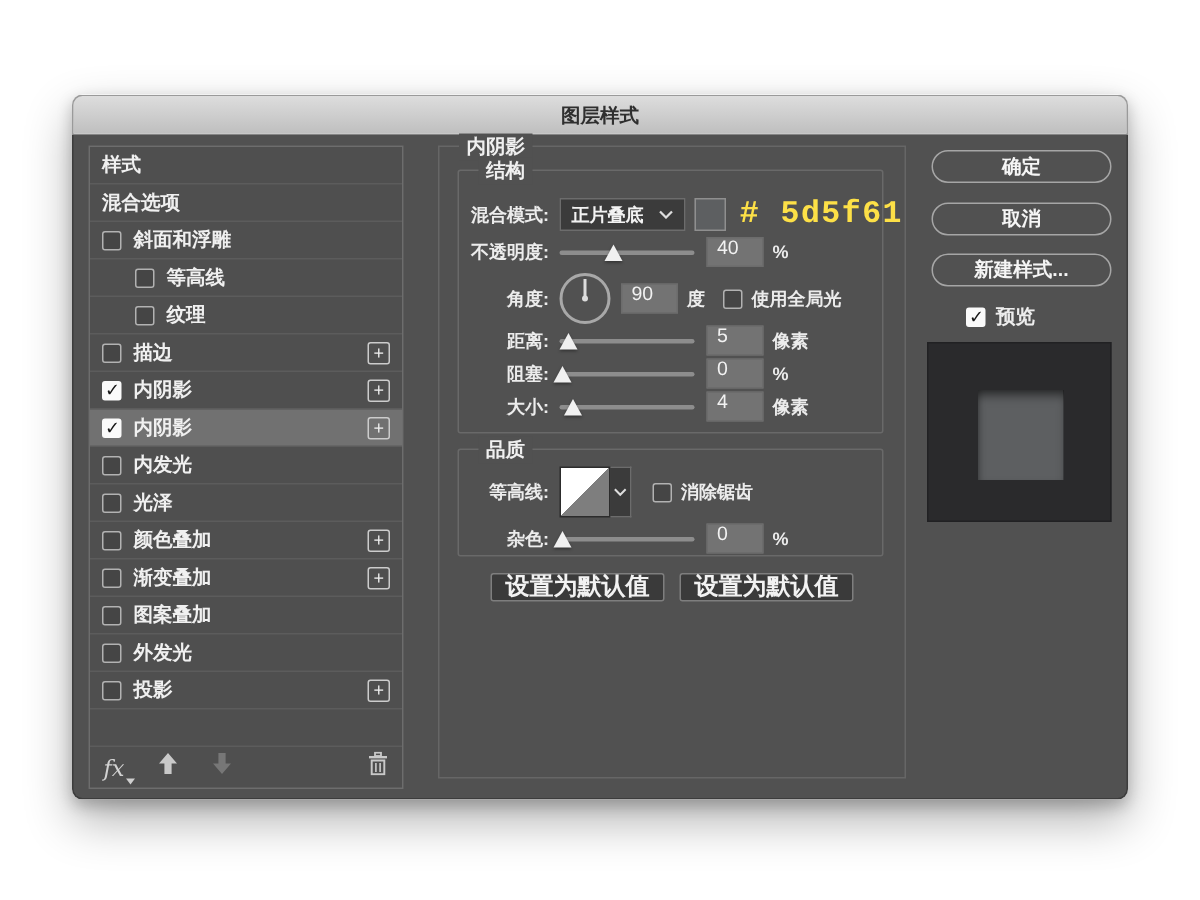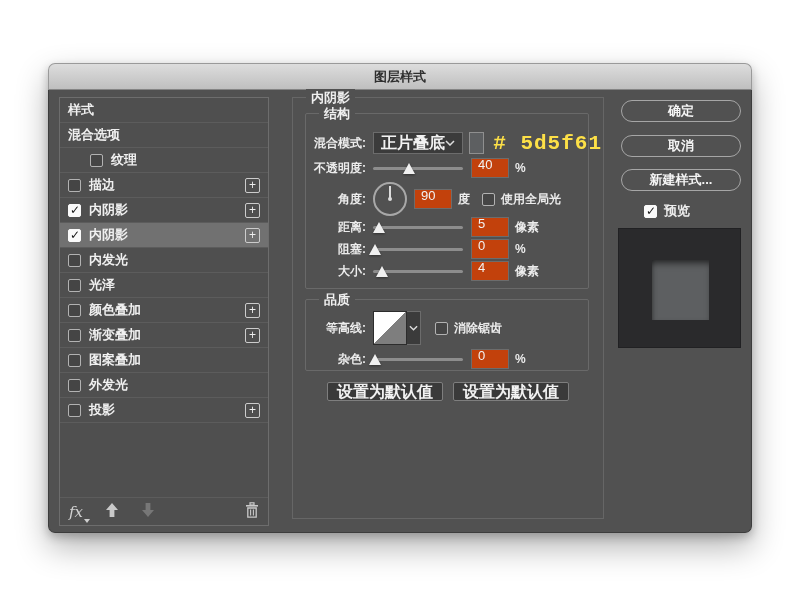--- a/index.html
+++ b/index.html
@@ -46,25 +46,25 @@
   .fs-structure { left:12px; top:15px; width:284px; height:176px; }
   .fs-quality  { left:12px; top:201px; width:284px; height:72px; }
 
   .row { position:absolute; left:6px; right:-14px; height:22px; display:flex; align-items:center; white-space:nowrap; }
   .rlabel { width:54px; flex:none; text-align:right; margin-right:7px;
     font-size:12px; font-weight:bold; color:#ececec; }
   .unit { margin-left:6px; font-size:12px; font-weight:bold; color:#ececec; }
 
   .dropdown { width:108px; height:22px; background:#3b3b3b; border:1px solid #6c6c6c;
     display:flex; align-items:center; justify-content:space-between; padding:0 7px;
-    font-size:16px; font-weight:bold; color:#f2f2f2; }
+    font-size:12px; font-weight:bold; color:#f2f2f2; }
   .swatch { width:28px; height:22px; margin-left:6px; border:1px solid #8f8f8f; }
   .hexnote { margin-left:9px; font-size:21px; font-weight:bold; letter-spacing:1px; }
 
-  .numbox { width:38px; height:20px; background:#c2410c; border:1px solid #6c6c6c;
+  .numbox { width:38px; height:20px; background:#737373; border:1px solid #6c6c6c;
     color:#f2f2f2; font-size:13px; padding:0 0 8px 6px;
     font-family:"Liberation Sans","DejaVu Sans",sans-serif; }
   .slider { position:relative; width:90px; height:14px; flex:none; margin-right:8px; }
   .track { position:absolute; left:0; right:0; top:6px; height:3px; background:#8d8d8d; border-radius:2px; }
   .thumb { position:absolute; top:2px; width:0; height:0; margin-left:-6px;
     border-left:6px solid transparent; border-right:6px solid transparent;
     border-bottom:11px solid #f0f0f0; filter:drop-shadow(0 1px 1px rgba(0,0,0,.4)); }
 
   .dial { position:relative; width:34px; height:34px; border:2px solid #a8a8a8; border-radius:50%;
     flex:none; margin-right:7px; }
@@ -105,20 +105,28 @@
   </div>
   <div class="dlg-body">
 
     <div class="sidebar">
       <div>
           <div class="srow">
             <span>样式</span>
           </div>
           <div class="srow">
             <span>混合选项</span>
+          </div>
+          <div class="srow">
+            <span class="cb"></span>
+            <span>斜面和浮雕</span>
+          </div>
+          <div class="srow indent">
+            <span class="cb"></span>
+            <span>等高线</span>
           </div>
           <div class="srow indent">
             <span class="cb"></span>
             <span>纹理</span>
           </div>
           <div class="srow">
             <span class="cb"></span>
             <span>描边</span>
             <span class="plus">+</span>
           </div>

